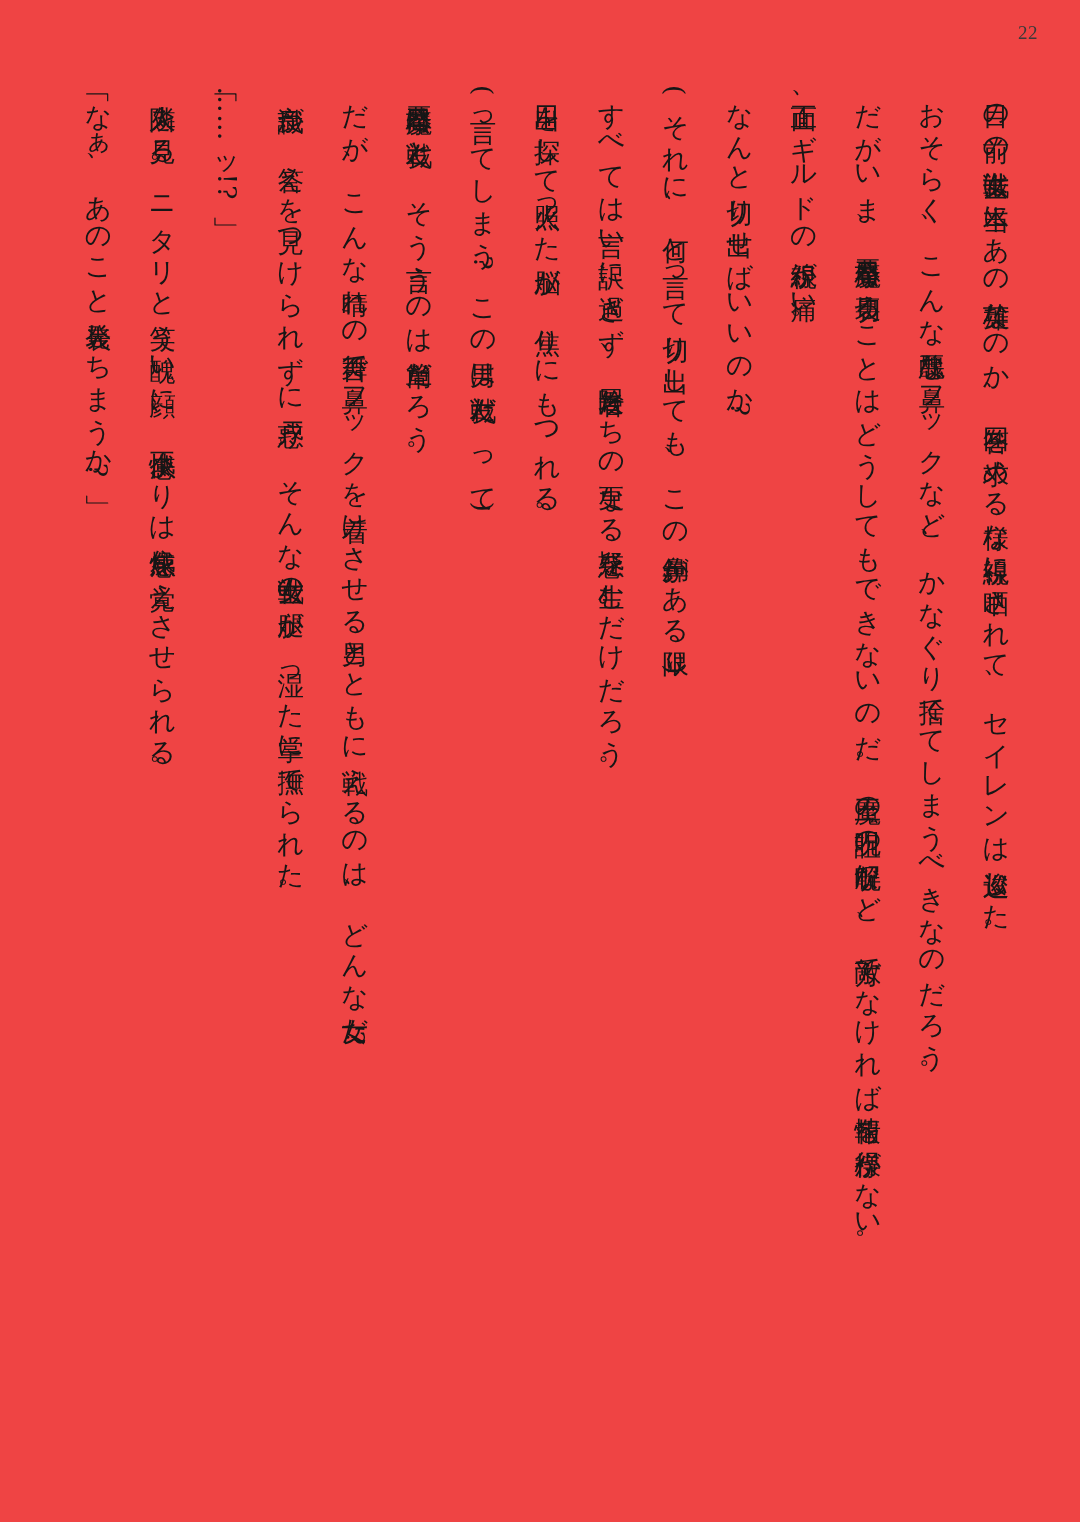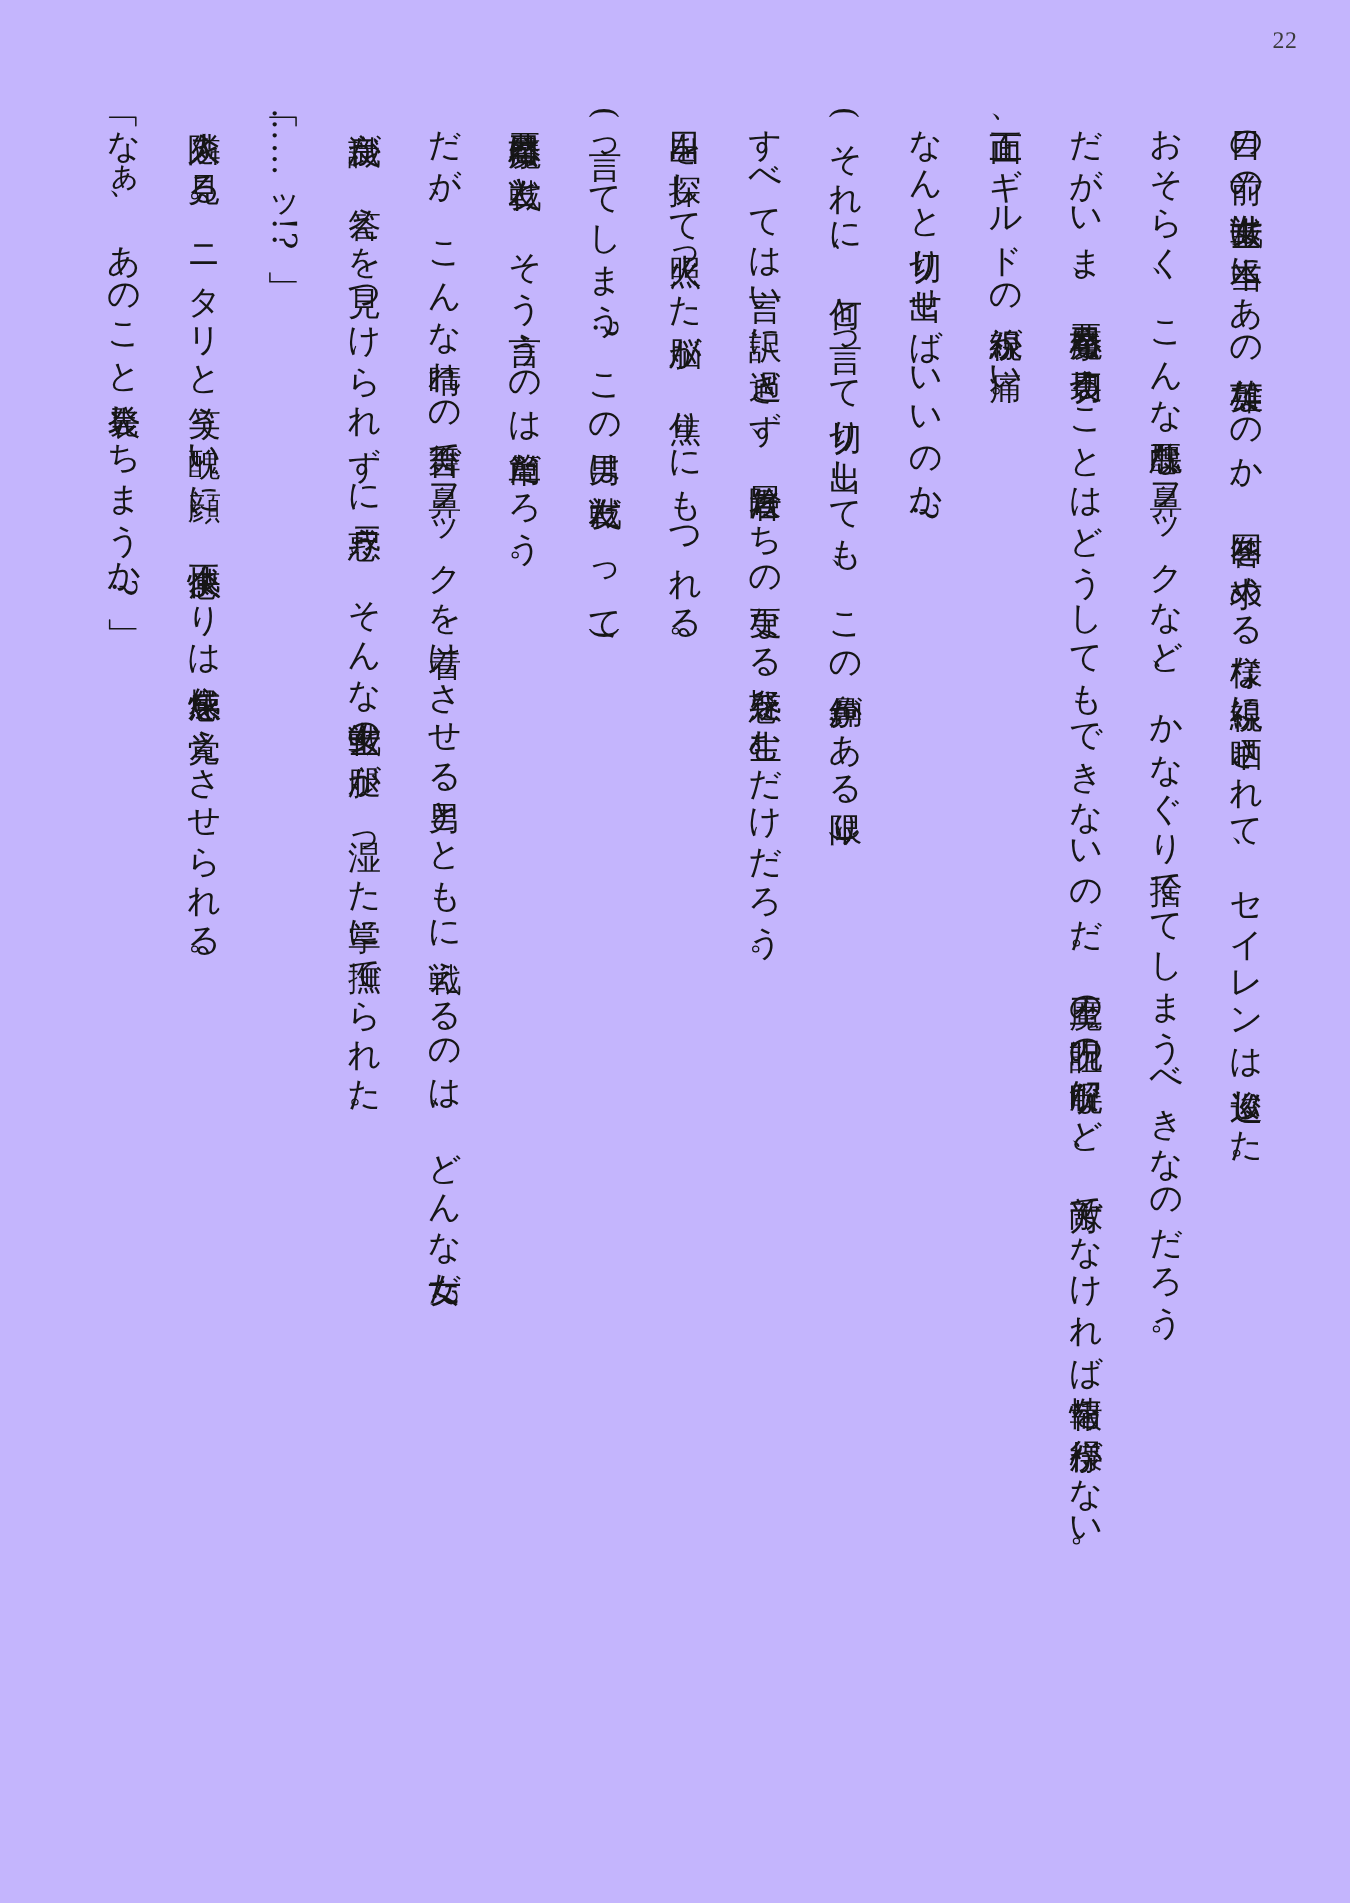--- a/index.html
+++ b/index.html
@@ -7,21 +7,21 @@
     padding: 0;
     background: #ffffff;
   }
   body {
     font-family: "Liberation Serif", "DejaVu Serif", serif;
   }
   .page {
     position: relative;
     width: 1080px;
     height: 1522px;
-    background: #c4b5fd;
+    background: #ef4444;
     overflow: hidden;
     box-sizing: border-box;
   }
   .page-number {
     position: absolute;
     top: 22px;
     right: 42px;
     font-size: 19px;
     color: #3a3a3a;
     letter-spacing: 0.5px;

